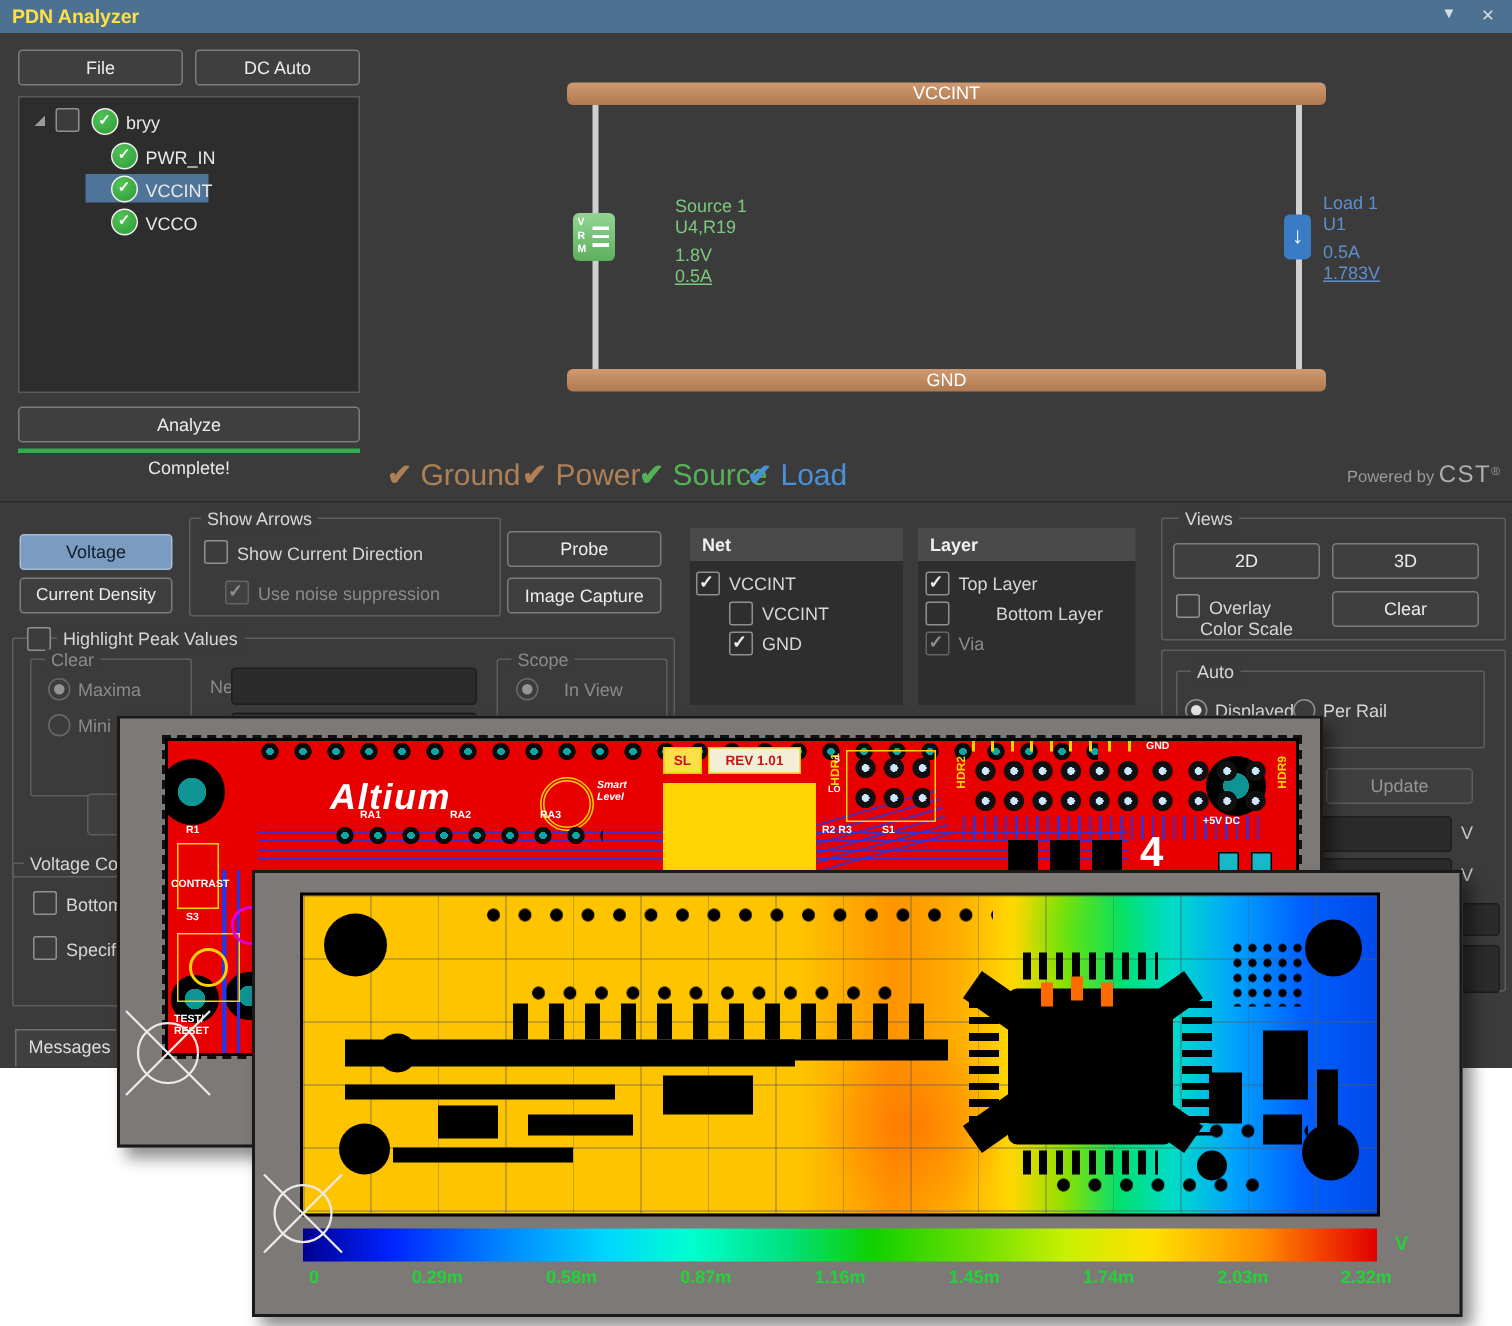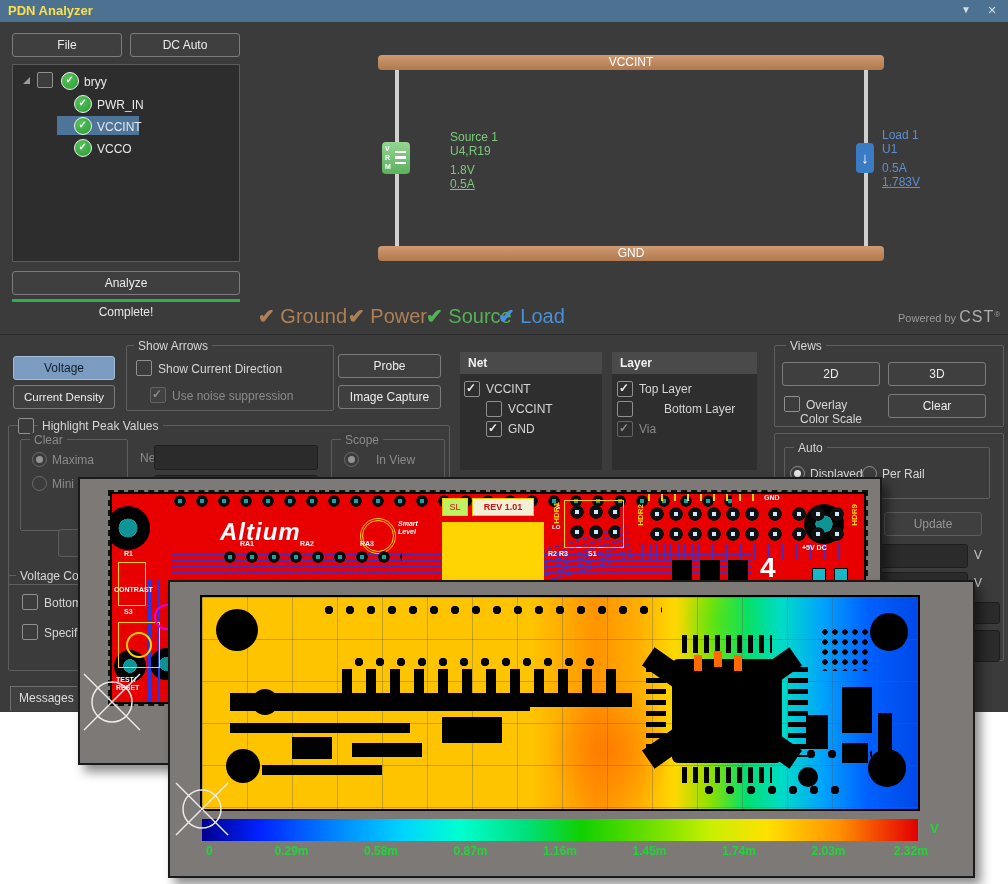--- a/index.html
+++ b/index.html
@@ -254,21 +254,21 @@
         <div class="rhole" style="left:2px;top:156px;width:32px;height:32px;"></div>
         <div class="rhole" style="left:38px;top:154px;width:32px;height:32px;"></div>
         <div class="bluestripes" style="left:60px;top:60px;width:580px;height:24px;opacity:.85;"></div>
         <div class="bluevstripes" style="left:530px;top:50px;width:200px;height:16px;opacity:.8;"></div>
         <div class="bluestripes" style="left:400px;top:48px;width:120px;height:34px;transform:rotate(-16deg);opacity:.7;"></div>
         <div class="abs" style="left:36px;top:86px;width:3px;height:122px;background:#2438e8;"></div>
         <div class="abs" style="left:46px;top:86px;width:2px;height:122px;background:#2438e8;"></div>
         <span class="ylab" style="left:108px;top:24px;font-size:24px;font-style:italic;letter-spacing:1px;">Altium</span>
         <div class="abs" style="left:248px;top:24px;width:30px;height:30px;border:3px double #ffd400;border-radius:50%;"></div>
         <span class="ylab" style="left:286px;top:26px;width:34px;white-space:normal;font-size:7px;font-style:italic;line-height:8px;">Smart Level</span>
-        <div class="abs" style="left:330px;top:4px;width:24px;height:16px;border:1px solid #e8c800;background:#bef264;color:#c81414;font-size:9px;font-weight:normal;text-align:center;line-height:16px;">SL</div>
+        <div class="abs" style="left:330px;top:4px;width:24px;height:16px;border:1px solid #e8c800;background:#fde047;color:#c81414;font-size:9px;font-weight:bold;text-align:center;line-height:16px;">SL</div>
         <div class="abs" style="left:360px;top:4px;width:60px;height:16px;border:1px solid #e8c800;background:#f3eed6;color:#c81414;font-size:9px;font-weight:bold;text-align:center;line-height:16px;">REV 1.01</div>
         <div class="abs" style="left:330px;top:28px;width:102px;height:60px;background:#ffd400;"></div>
         <span class="vlab" style="left:440px;top:8px;">HDR1</span>
         <div class="abs" style="left:452px;top:6px;width:58px;height:46px;border:1px solid #ffd400;"></div>
         <div class="congrid" style="left:456px;top:8px;width:52px;height:42px;"></div>
         <span class="ylab" style="left:444px;top:10px;font-size:6px;">S</span>
         <span class="ylab" style="left:440px;top:30px;font-size:6px;">LO</span>
         <span class="vlab" style="left:524px;top:10px;">HDR2</span>
         <div class="abs" style="left:536px;top:0;width:110px;height:7px;background:repeating-linear-gradient(90deg,#ffd400 0 2px,transparent 2px 13px);"></div>
         <div class="congrid" style="left:536px;top:10px;width:112px;height:42px;"></div>

